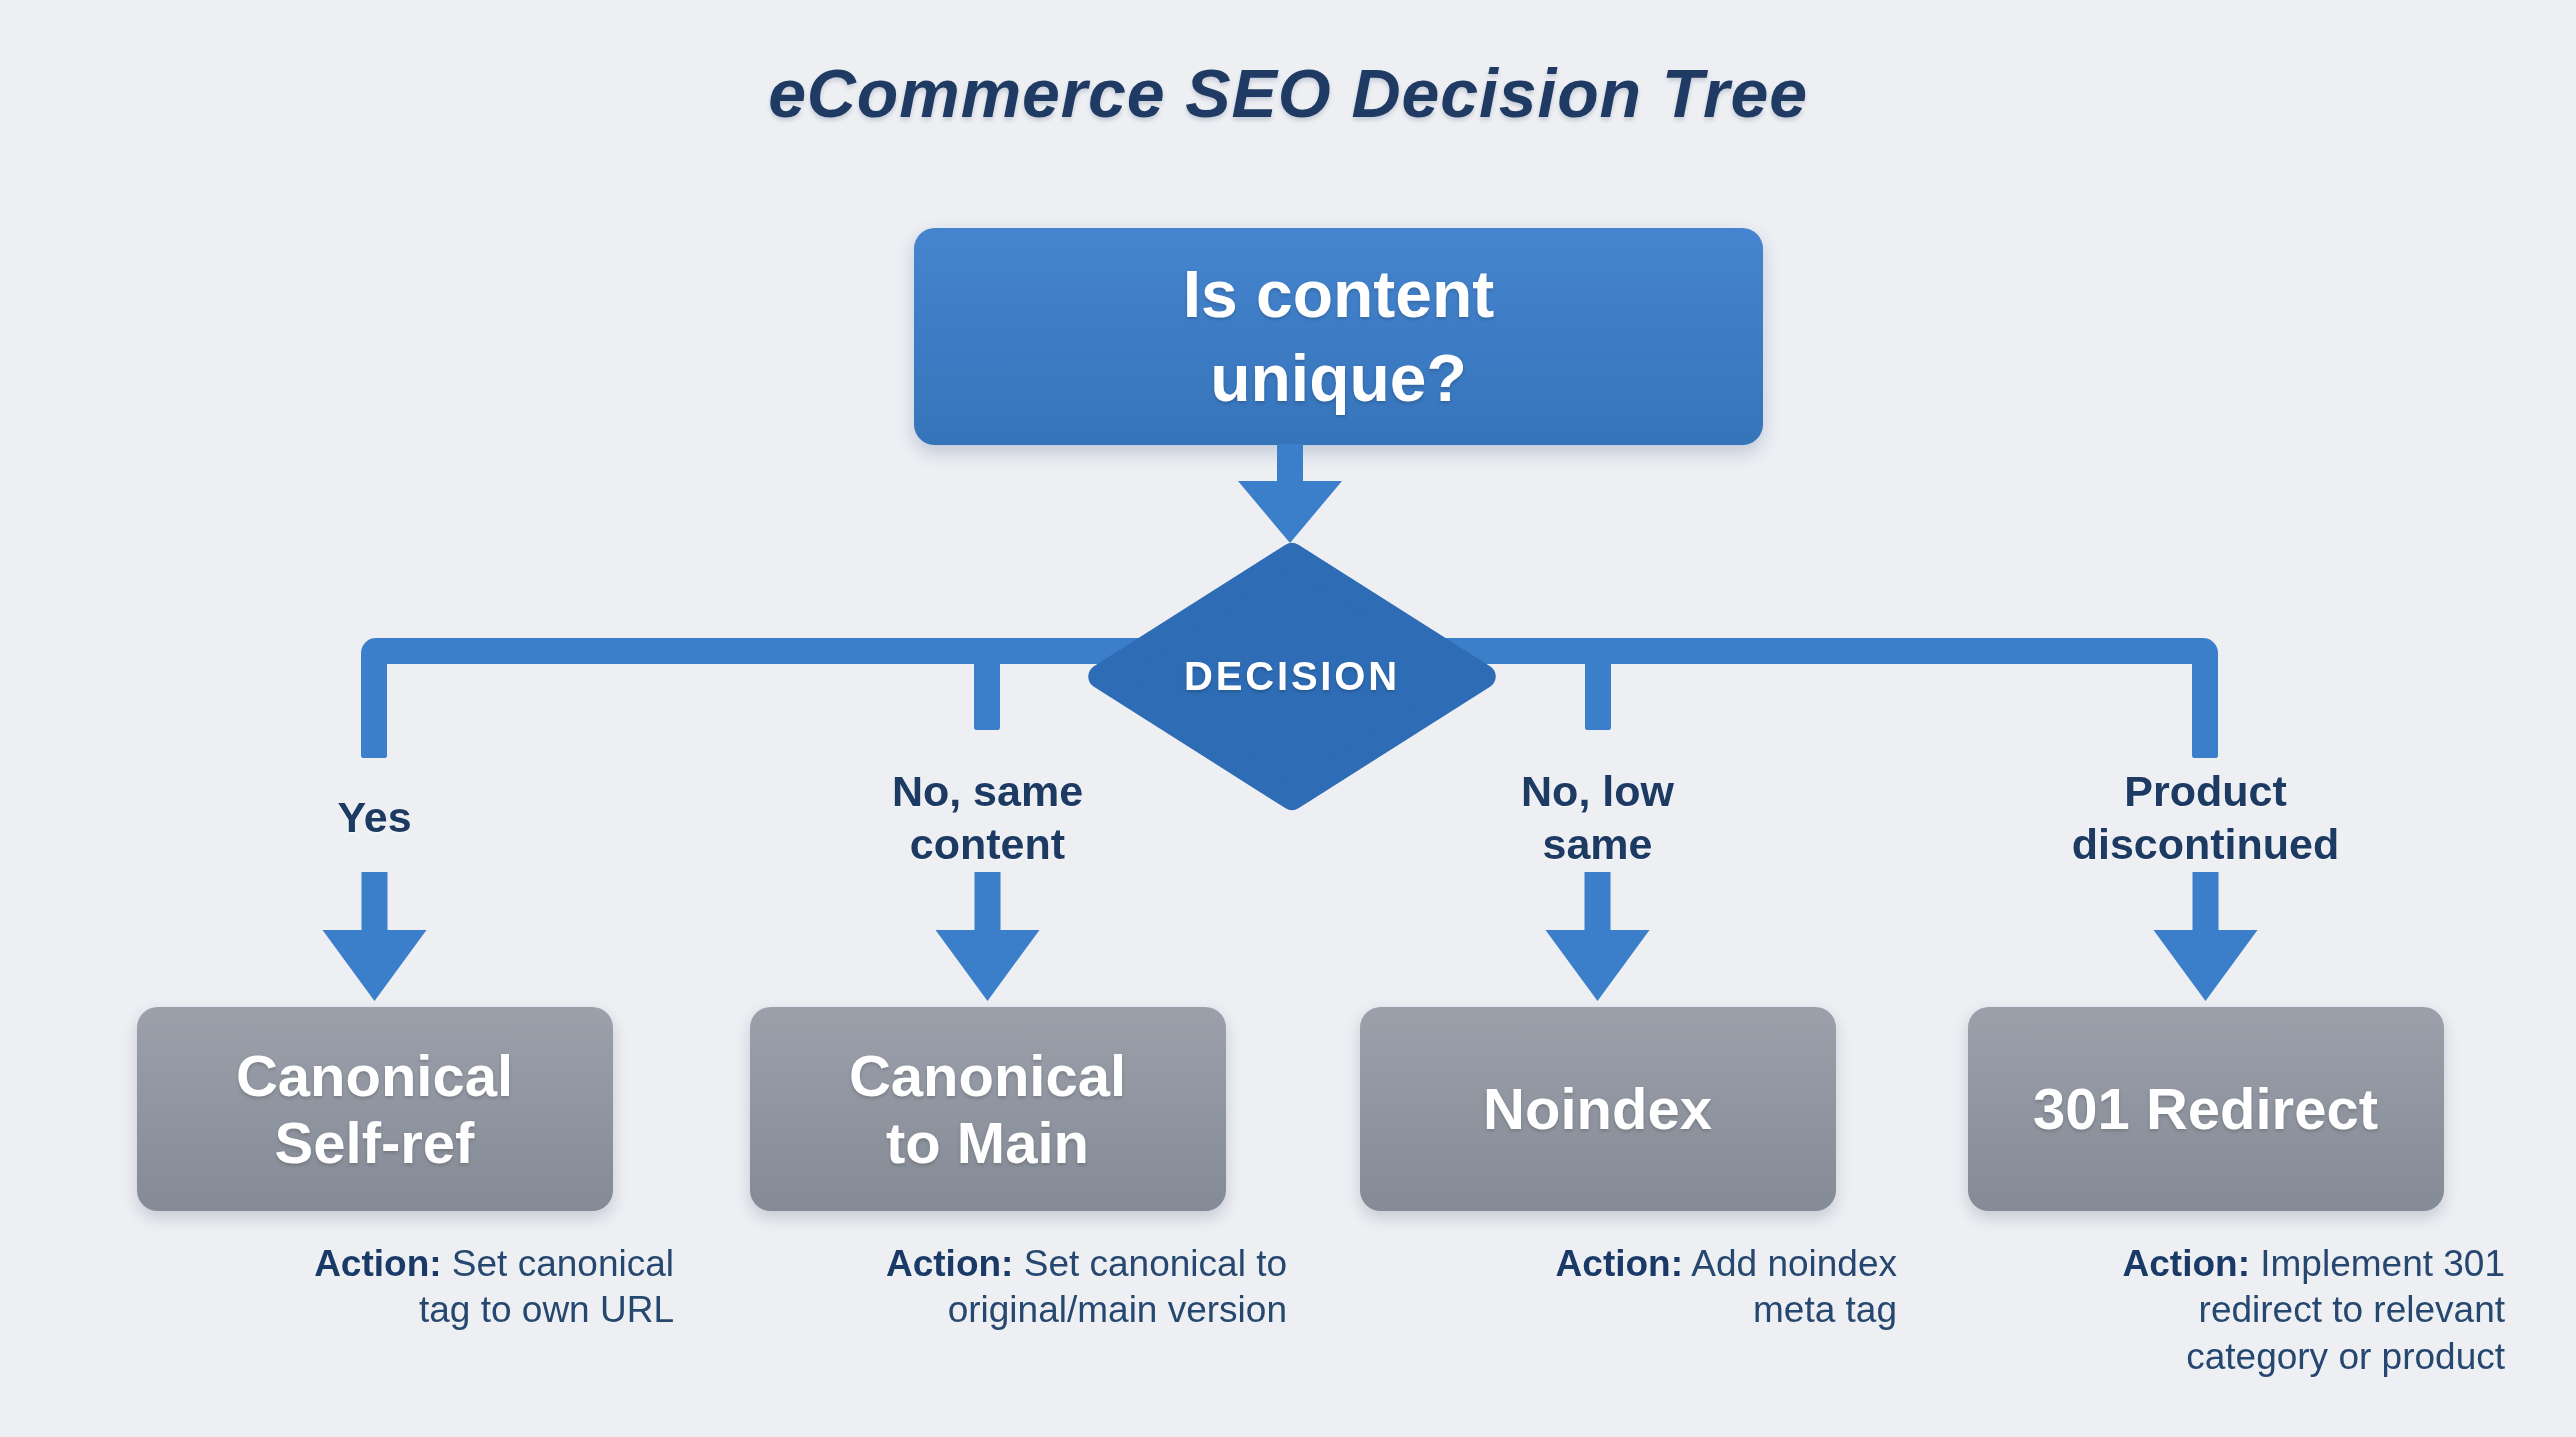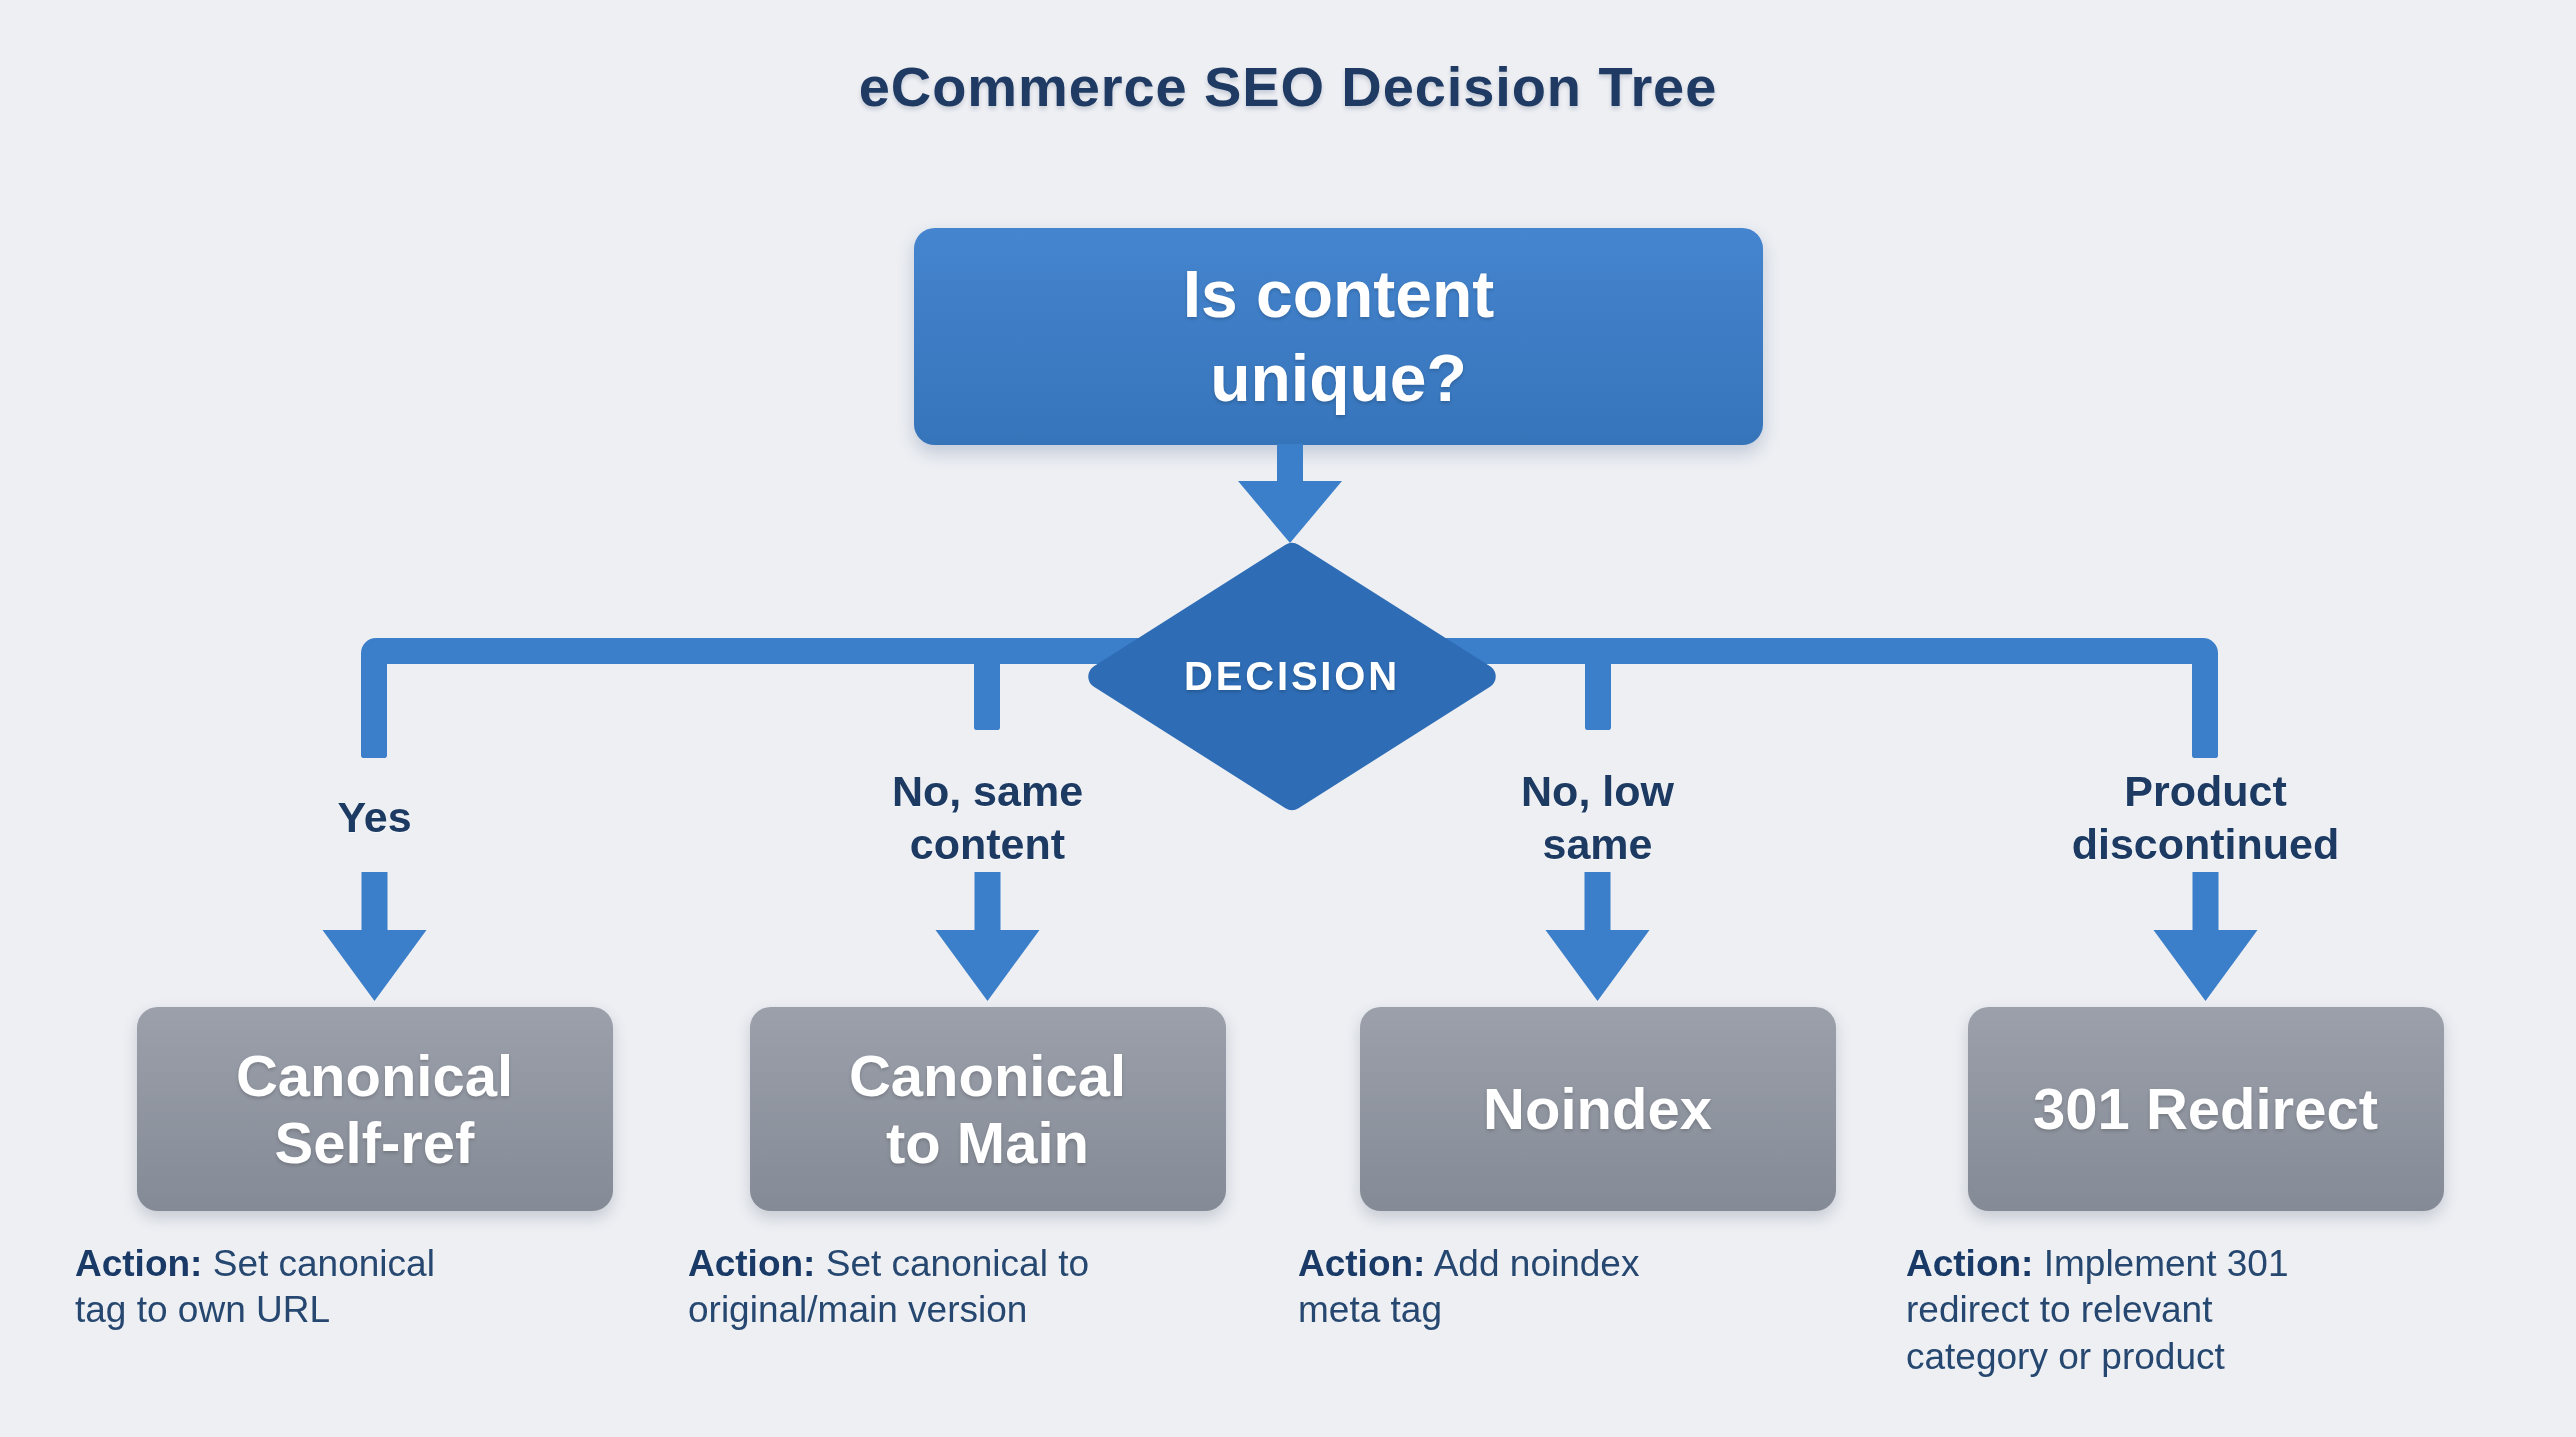--- a/index.html
+++ b/index.html
@@ -4,22 +4,22 @@
 <style>
   html,body{margin:0;padding:0;background:#edeff3;}
   .canvas{
     position:relative;width:2576px;height:1438px;overflow:hidden;
     background:#edeff3;
     font-family:"Liberation Sans","DejaVu Sans",sans-serif;
   }
   
   .title{
     position:absolute;top:54px;left:0;right:0;margin:0;
-    text-align:center;font-size:56px;font-weight:800;letter-spacing:0.9px;
-    color:#1f3a63;text-shadow:0 2.8px 4.7px rgba(25,45,85,.18);
+    text-align:center;font-size:68px;font-weight:800;letter-spacing:0.9px;
+    color:#1f3a63;text-shadow:0 2.8px 4.7px rgba(25,45,85,.18);font-style:italic;
   }
   
   .qbox{
     position:absolute;left:914px;top:228px;width:849px;height:217px;
     border-radius:20.6px;background:linear-gradient(180deg,#4585cf 0%,#3674ba 100%);
     box-shadow:0 7.5px 17px rgba(40,70,120,.22);
     display:flex;align-items:center;justify-content:center;
   }
   .qbox .qtext{
     color:#fff;font-size:66px;line-height:1.26;font-weight:700;
@@ -73,21 +73,21 @@
     background:linear-gradient(180deg,#9ba0ab 0%,#858b96 100%);
     box-shadow:0 6.6px 15px rgba(50,60,85,.2);
     display:flex;align-items:center;justify-content:center;
   }
   .obox .otext{
     color:#fff;font-size:58px;line-height:1.16;font-weight:700;
     text-align:center;white-space:pre-line;text-shadow:0 1.9px 3.7px rgba(0,0,0,.18);
   }
   .action{
     position:absolute;top:1241px;left:0;right:0;margin:0;
-    text-align:left;font-size:37px;line-height:1.25;
+    text-align:right;font-size:37px;line-height:1.25;
     color:#26476f;white-space:pre-line;
   }
   .action .al{font-weight:800;color:#193a67;}
 </style>
 </head>
 <body>
 
 <div class="canvas">
 
   <h1 class="title">eCommerce SEO Decision Tree</h1>

